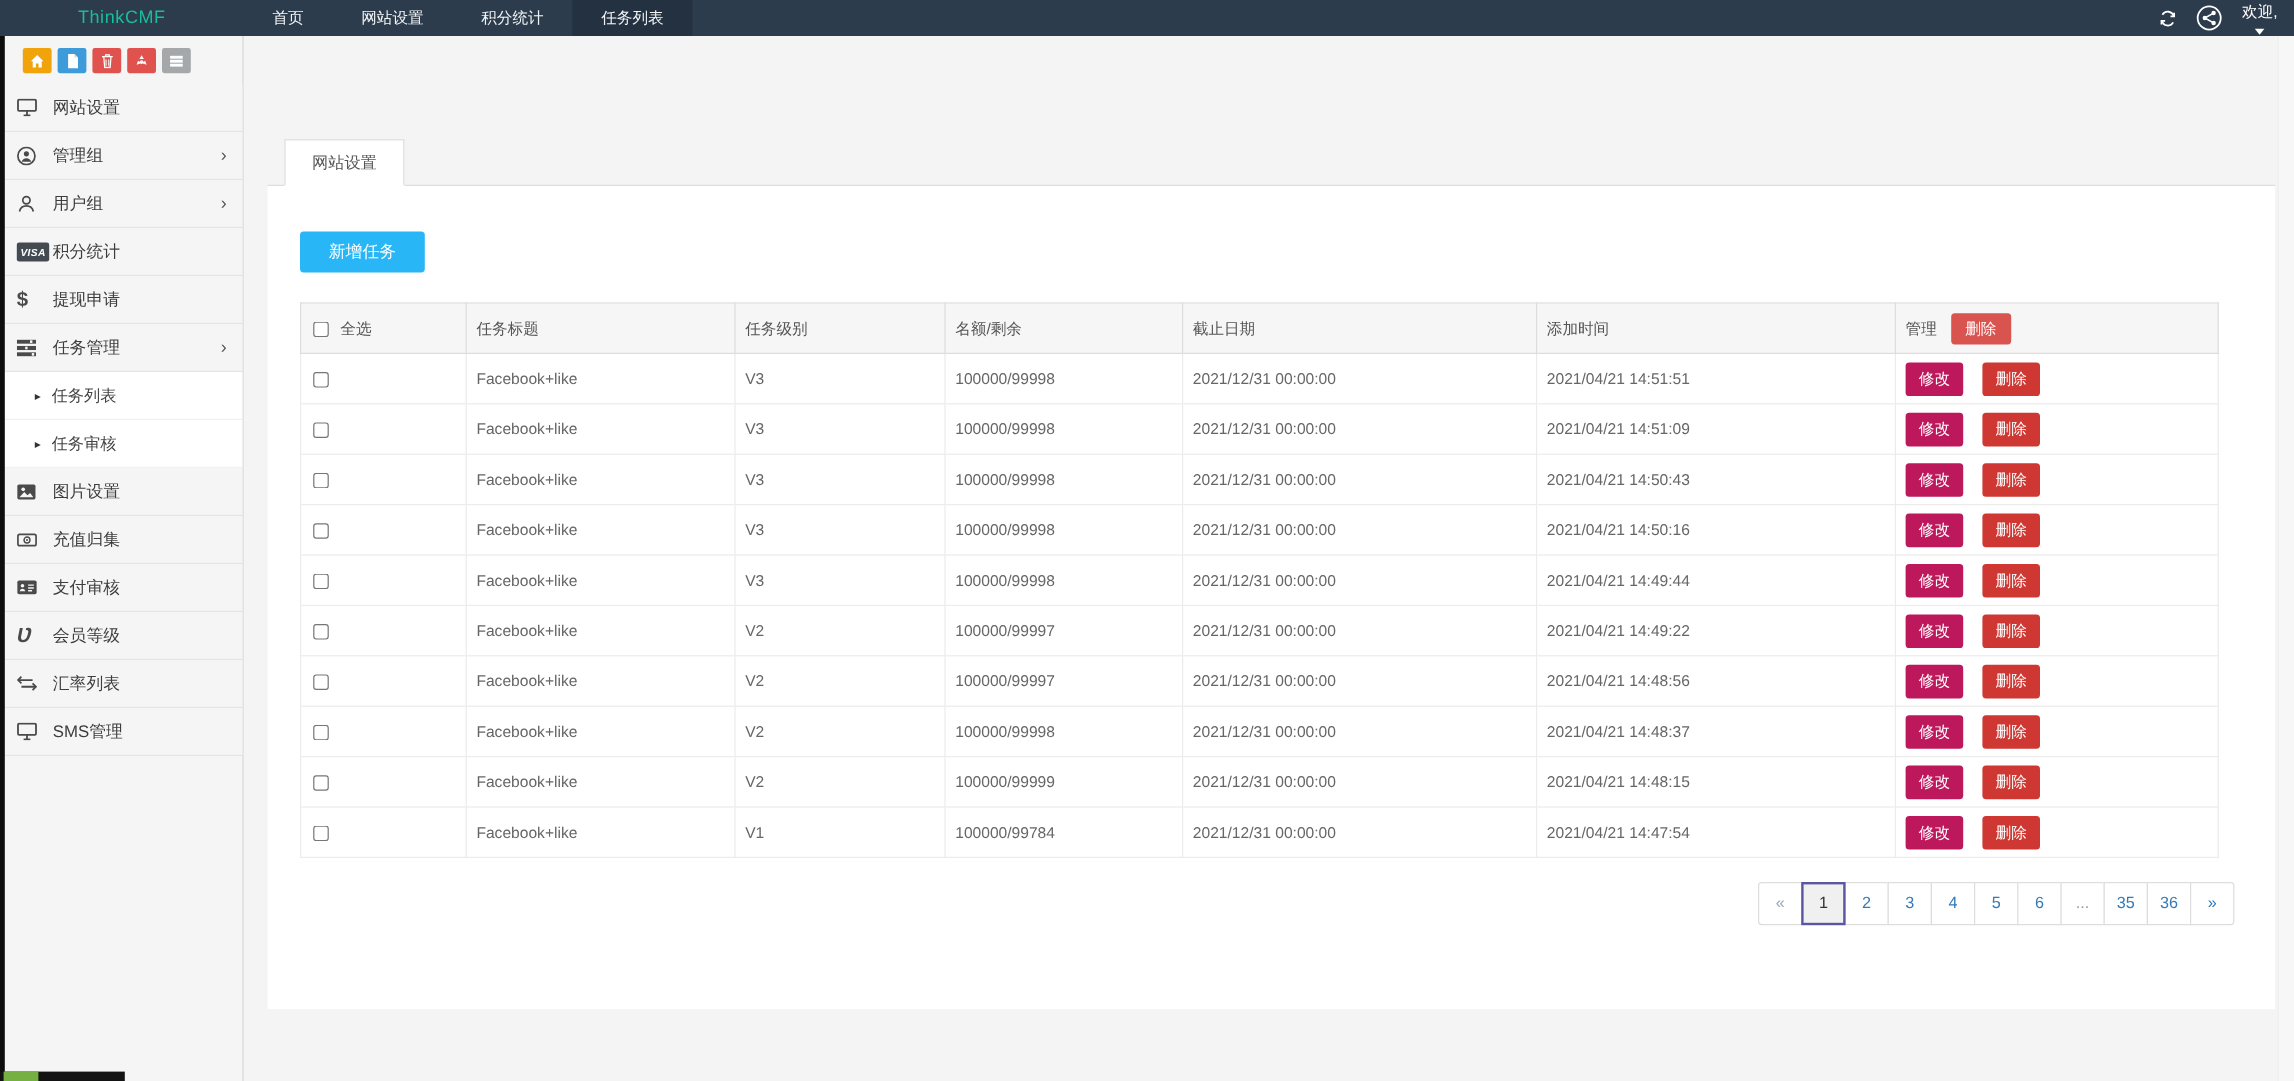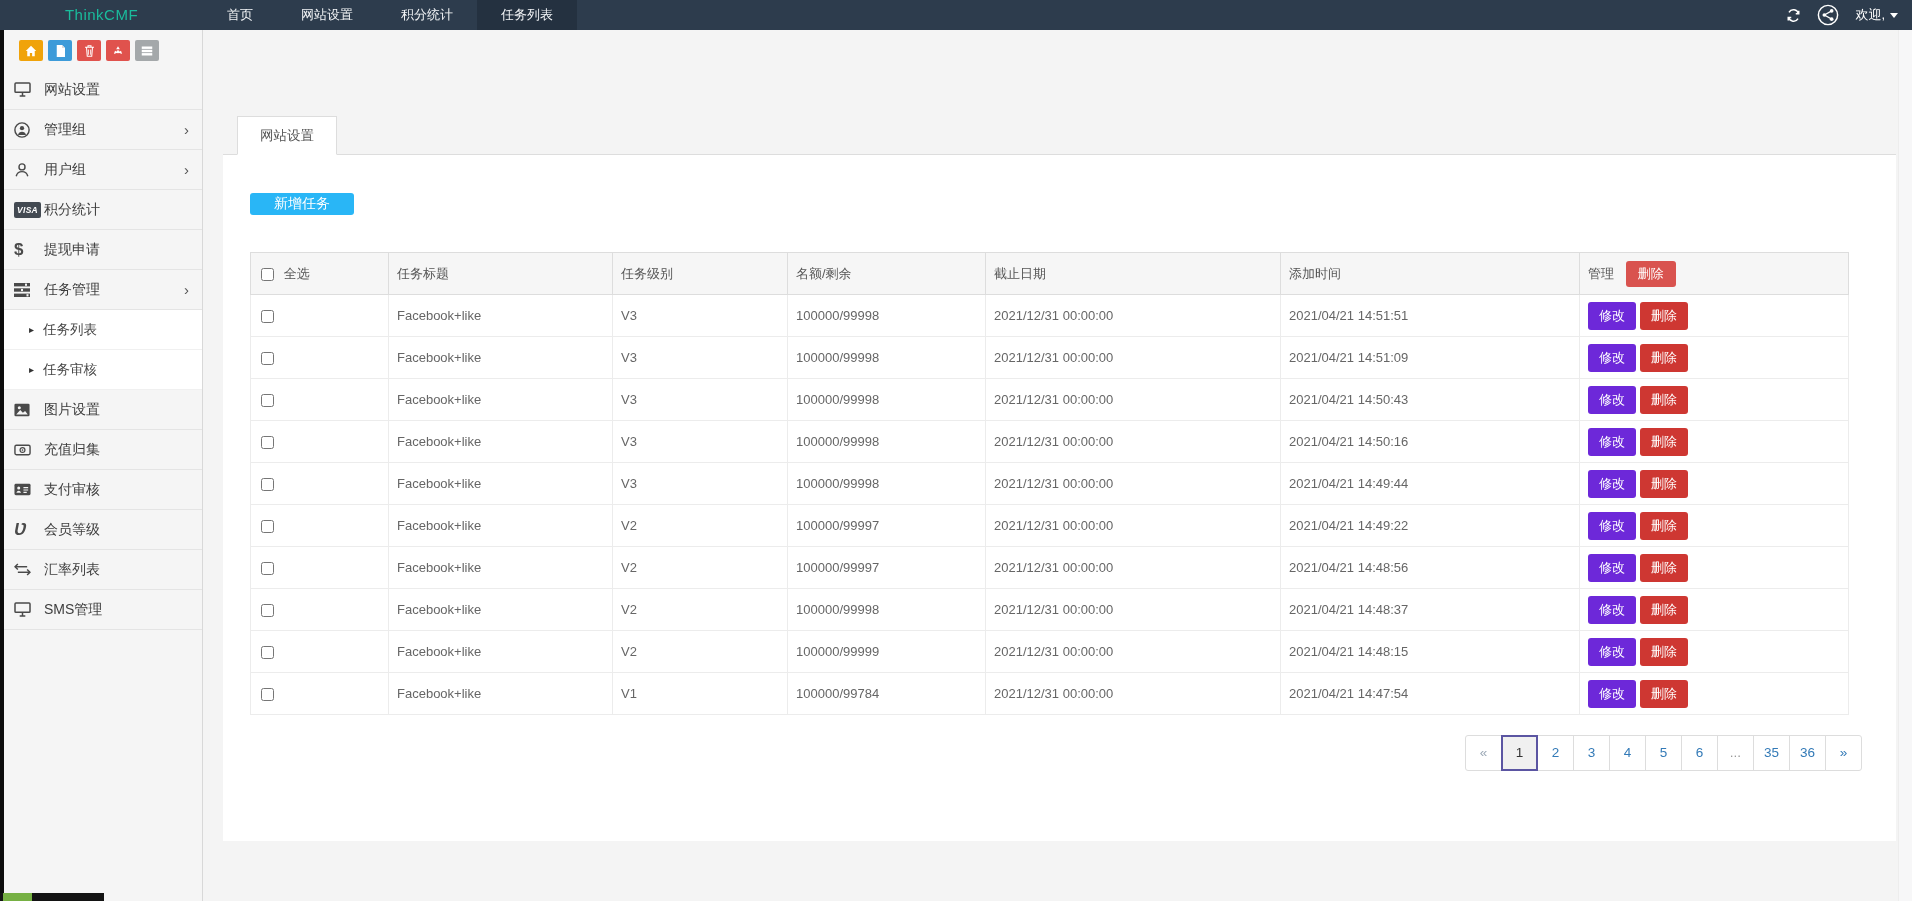--- a/index.html
+++ b/index.html
@@ -7,21 +7,21 @@
   body { font-family:"Liberation Sans", sans-serif; background:#f4f4f4; position:relative; color:#333; }
 
   
   .navbar { position:absolute; top:0; left:0; right:0; height:30px; background:#2d3c4d; display:flex; align-items:stretch; z-index:30; }
   .brand { width:203px; text-align:center; line-height:30px; color:#1abc9c; font-size:15px; letter-spacing:.5px; }
   .nav-menu { display:flex; }
   .nav-item { line-height:30px; padding:0 24px; color:#f2f4f6; font-size:13px; cursor:pointer; }
   .nav-item.active { background:#243140; }
   .nav-right { margin-left:auto; display:flex; align-items:center; gap:16px; padding-right:14px; color:#fff; }
   .refresh-icon svg, .avatar-icon svg { display:block; }
-  .welcome { display:flex; align-items:center; gap:5px; font-size:13px; color:#fff; cursor:pointer; }
+  .welcome { display:flex; align-items:center; gap:5px; font-size:13px; color:#fff; cursor:pointer;flex-direction:column; }
   .caret-down { width:0; height:0; border-left:4px solid transparent; border-right:4px solid transparent; border-top:5px solid #fff; display:inline-block; }
 
   
   .edge-strip { position:absolute; left:0; top:30px; bottom:0; width:4px; background:#0d0d0d; z-index:25; }
 
   
   .sidebar { position:absolute; top:30px; left:0; bottom:0; width:203px; background:#f5f5f5; border-right:1px solid #d8d8d8; z-index:20; }
   .quick-icons { display:flex; gap:5px; padding:10px 0 9px 19px; }
   .qbtn { width:24px; height:21px; border:none; border-radius:2px; display:flex; align-items:center; justify-content:center; cursor:pointer; color:#fff; }
   .qbtn svg { display:block; }
@@ -38,28 +38,28 @@
   .side-item.sub .tri { font-size:10px; color:#333; margin-right:9px; }
   .visa-badge { background:#434a52; color:#fff; font-size:8.5px; font-style:italic; font-weight:bold; padding:3px 3px; border-radius:2px; letter-spacing:.3px; }
   .dollar-glyph { font-size:17px; font-weight:bold; color:#4a4a4a; }
   .vine-glyph { font-size:17px; font-weight:bold; color:#4a4a4a; font-style:italic; }
 
   
   .tabs-row { position:absolute; left:223px; right:16px; top:116px; height:39px; border-bottom:1px solid #ddd; z-index:10; }
   .tab { position:absolute; left:14px; bottom:-1px; height:39px; line-height:38px; padding:0 22px; background:#fff; border:1px solid #ddd; border-bottom:1px solid #fff; font-size:13.5px; color:#555; cursor:pointer; }
 
   .card { position:absolute; left:223px; right:16px; top:155px; bottom:60px; background:#fff; }
-  .add-btn { position:absolute; left:27px; top:38px; height:22px; padding:0 24px; background:#29b6f6; border:none; border-radius:3px; color:#fff; font-size:14px; cursor:pointer; font-family:"Liberation Sans", sans-serif; }
+  .add-btn { position:absolute; left:27px; top:38px; height:34px; padding:0 24px; background:#29b6f6; border:none; border-radius:3px; color:#fff; font-size:14px; cursor:pointer; font-family:"Liberation Sans", sans-serif; }
 
   table.task-table { position:absolute; left:27px; top:97px; width:1598px; border-collapse:collapse; table-layout:fixed; background:#fff; }
   .task-table th { height:42px; background:#f6f6f6; border:1px solid #ddd; font-weight:normal; font-size:13px; color:#555; text-align:left; padding:0 8px; }
   .task-table td { height:42px; border:1px solid #ececec; font-size:13px; color:#666; padding:0 8px; background:#fff; }
   .task-table input[type=checkbox] { width:13px; height:13px; margin:0 6px 0 2px; vertical-align:middle; cursor:pointer; }
   .hdr-del-btn { background:#d9534f; color:#fff; border:none; border-radius:3px; height:26px; padding:0 12px; font-size:13px; margin-left:8px; cursor:pointer; font-family:"Liberation Sans", sans-serif; }
-  .btn-edit { background:#6d28d9; color:#fff; border:none; border-radius:3px; height:28px; padding:0 11px; font-size:13px; cursor:pointer; margin-right:4px; font-family:Liberation Mono, monospace; }
+  .btn-edit { background:#be185d; color:#fff; border:none; border-radius:3px; height:28px; padding:0 11px; font-size:13px; cursor:pointer; margin-right:16px; font-family:Liberation Mono, monospace; }
   .btn-del { background:#ce3732; color:#fff; border:none; border-radius:3px; height:28px; padding:0 11px; font-size:13px; cursor:pointer; font-family:"Liberation Sans", sans-serif; }
 
   
   .pagination { position:absolute; right:34px; top:580px; display:flex; }
   .page { min-width:37px; height:36px; line-height:34px; text-align:center; border:1px solid #ddd; background:#fff; color:#337ab7; font-size:13.5px; margin-left:-1px; cursor:pointer; padding:0 6px; }
   .page.first { border-radius:3px 0 0 3px; }
   .page.last { border-radius:0 3px 3px 0; }
   .page.prev { color:#9aa7b5; }
   .page.active { background:#f0f0f0; color:#333; border:2px solid #5b55a2; line-height:32px; position:relative; z-index:2; }
   .page.ellipsis { color:#999; cursor:default; }

